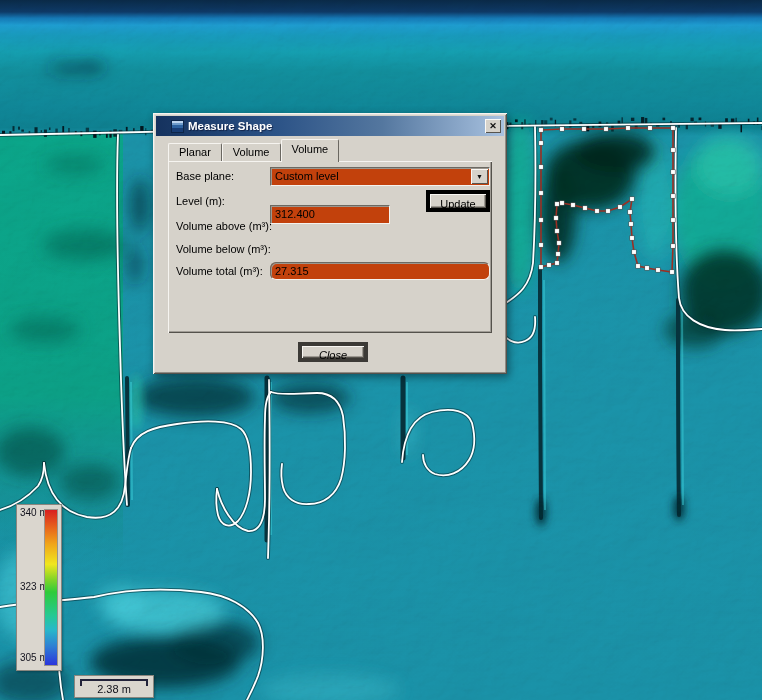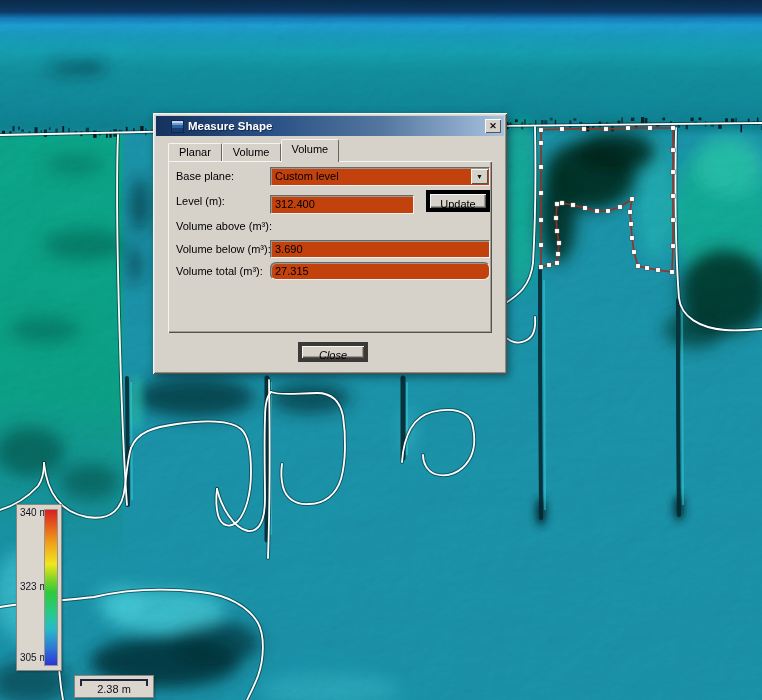--- a/index.html
+++ b/index.html
@@ -423,31 +423,28 @@
     </div>
     <div class="tabpage"></div>
 
     <div class="flabel" style="top:57px;">Base plane:</div>
     <div class="sunken" style="left:117px;top:54px;width:220px;height:19px;">
       <span>Custom level</span>
       <div class="combo-arrow">▼</div>
     </div>
 
     <div class="flabel" style="top:82px;">Level (m):</div>
-    <div class="sunken" style="left:117px;top:82px;width:144px;height:19px;">
+    <div class="sunken" style="left:117px;top:92px;width:120px;height:19px;">
       <span>312.400</span>
     </div>
     <div class="btn" style="left:273px;top:77px;width:64px;height:22px;line-height:20px;">Update</div>
 
     <div class="flabel" style="top:107px;">Volume above (m³):</div>
 
     <div class="flabel" style="top:130px;">Volume below (m³):</div>
-    <div class="sunken" style="left:117px;top:127px;width:220px;height:18px;">
-      <span>3.690</span>
-    </div>
 
     <div class="flabel" style="top:152px;">Volume total (m³):</div>
     <div class="sunken" style="left:117px;top:149px;width:220px;height:18px;border-radius:6px;">
       <span>27.315</span>
     </div>
 
     <div class="btn" style="left:145px;top:229px;width:70px;height:20px;line-height:18px;border-color:#3c3a36;font-style:italic;">Close</div>
   </div>
 </div>
 

